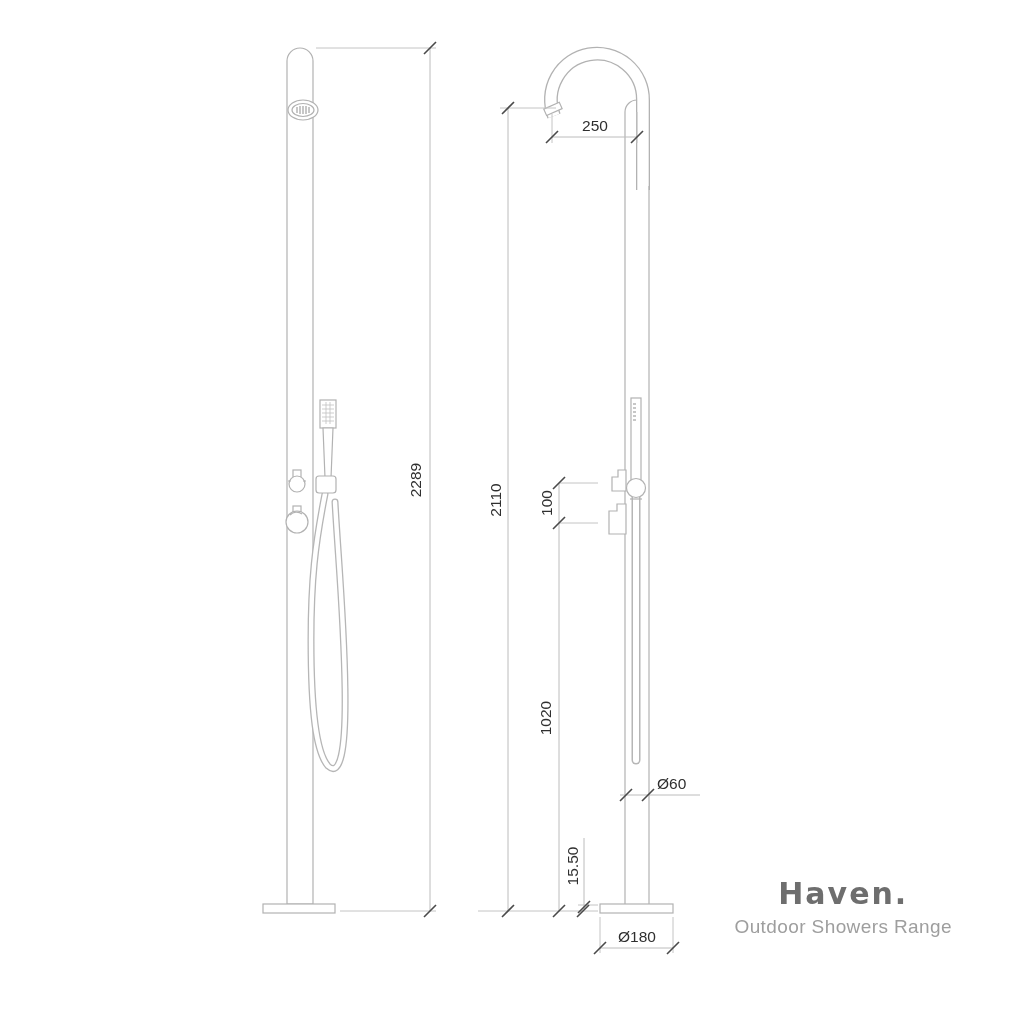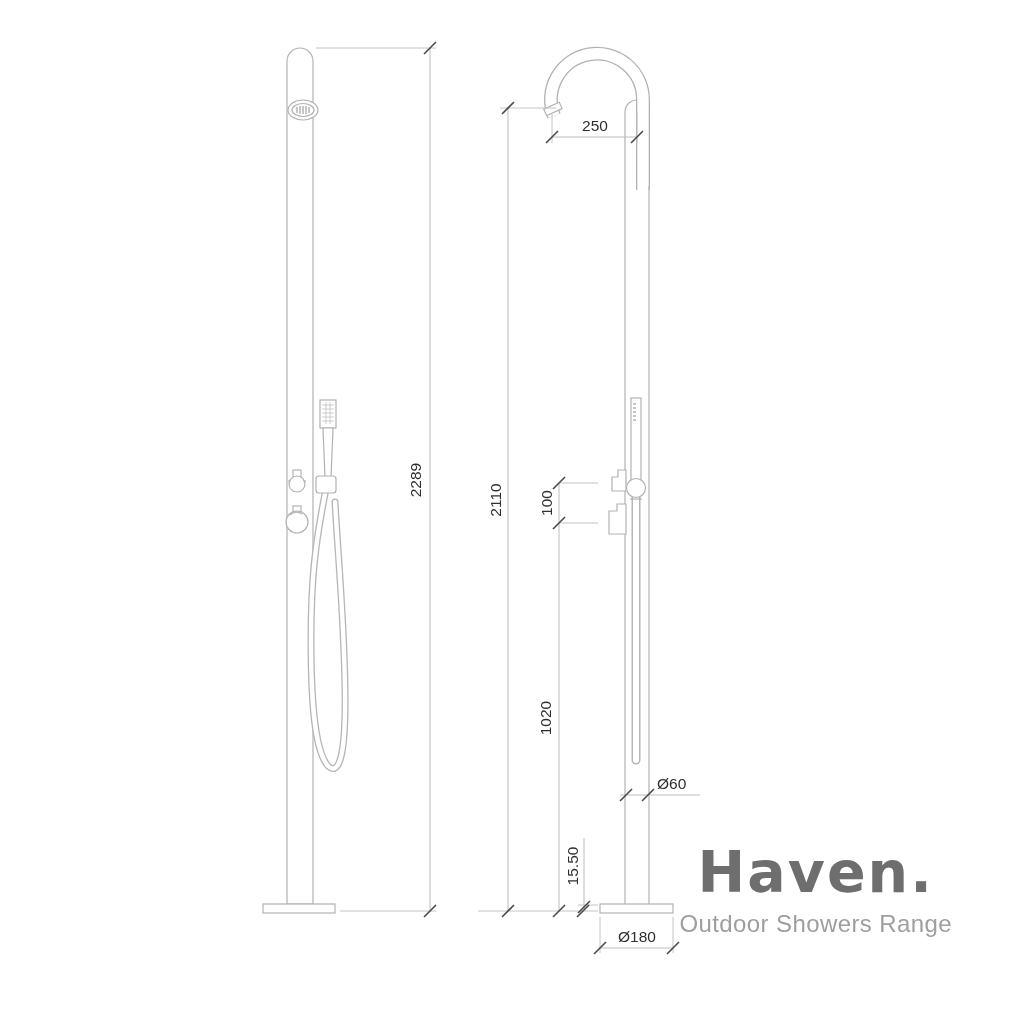--- a/index.html
+++ b/index.html
@@ -16,23 +16,23 @@
   .hoses{stroke:#b6b6b6;stroke-width:9;fill:none;stroke-linecap:round;}
   .hoses-in{stroke:#ffffff;stroke-width:6;fill:none;stroke-linecap:round;}
   .ext{stroke:#c4c4c4;stroke-width:1;fill:none;}
   .dim{stroke:#bcbcbc;stroke-width:1;fill:none;}
   .tick{stroke:#4a4a4a;stroke-width:1.6;fill:none;}
   .hatch{stroke:#8f8f8f;stroke-width:1;fill:none;}
   .grid{stroke:#c0c0c0;stroke-width:0.8;fill:none;}
   .dimtxt{font-family:"Liberation Sans",sans-serif;font-size:15.5px;fill:#2f2f2f;}
   
   .brand{position:absolute;right:72px;bottom:86px;text-align:center;}
-  .brand-name{font-family:"DejaVu Sans",sans-serif;font-weight:700;font-size:57px;
+  .brand-name{font-family:"DejaVu Sans",sans-serif;font-weight:700;font-size:30px;
               color:#6e6e6e;letter-spacing:2px;}
-  .brand-tagline{font-family:"Liberation Sans",sans-serif;font-size:24px;color:#9e9e9e;
+  .brand-tagline{font-family:"Liberation Sans",sans-serif;font-size:19px;color:#9e9e9e;
               letter-spacing:0.4px;margin-top:5px;}
 </style>
 </head>
 <body>
 
 <div class="canvas">
 
 <svg width="1024" height="1024" viewBox="0 0 1024 1024">
 
   <g>

